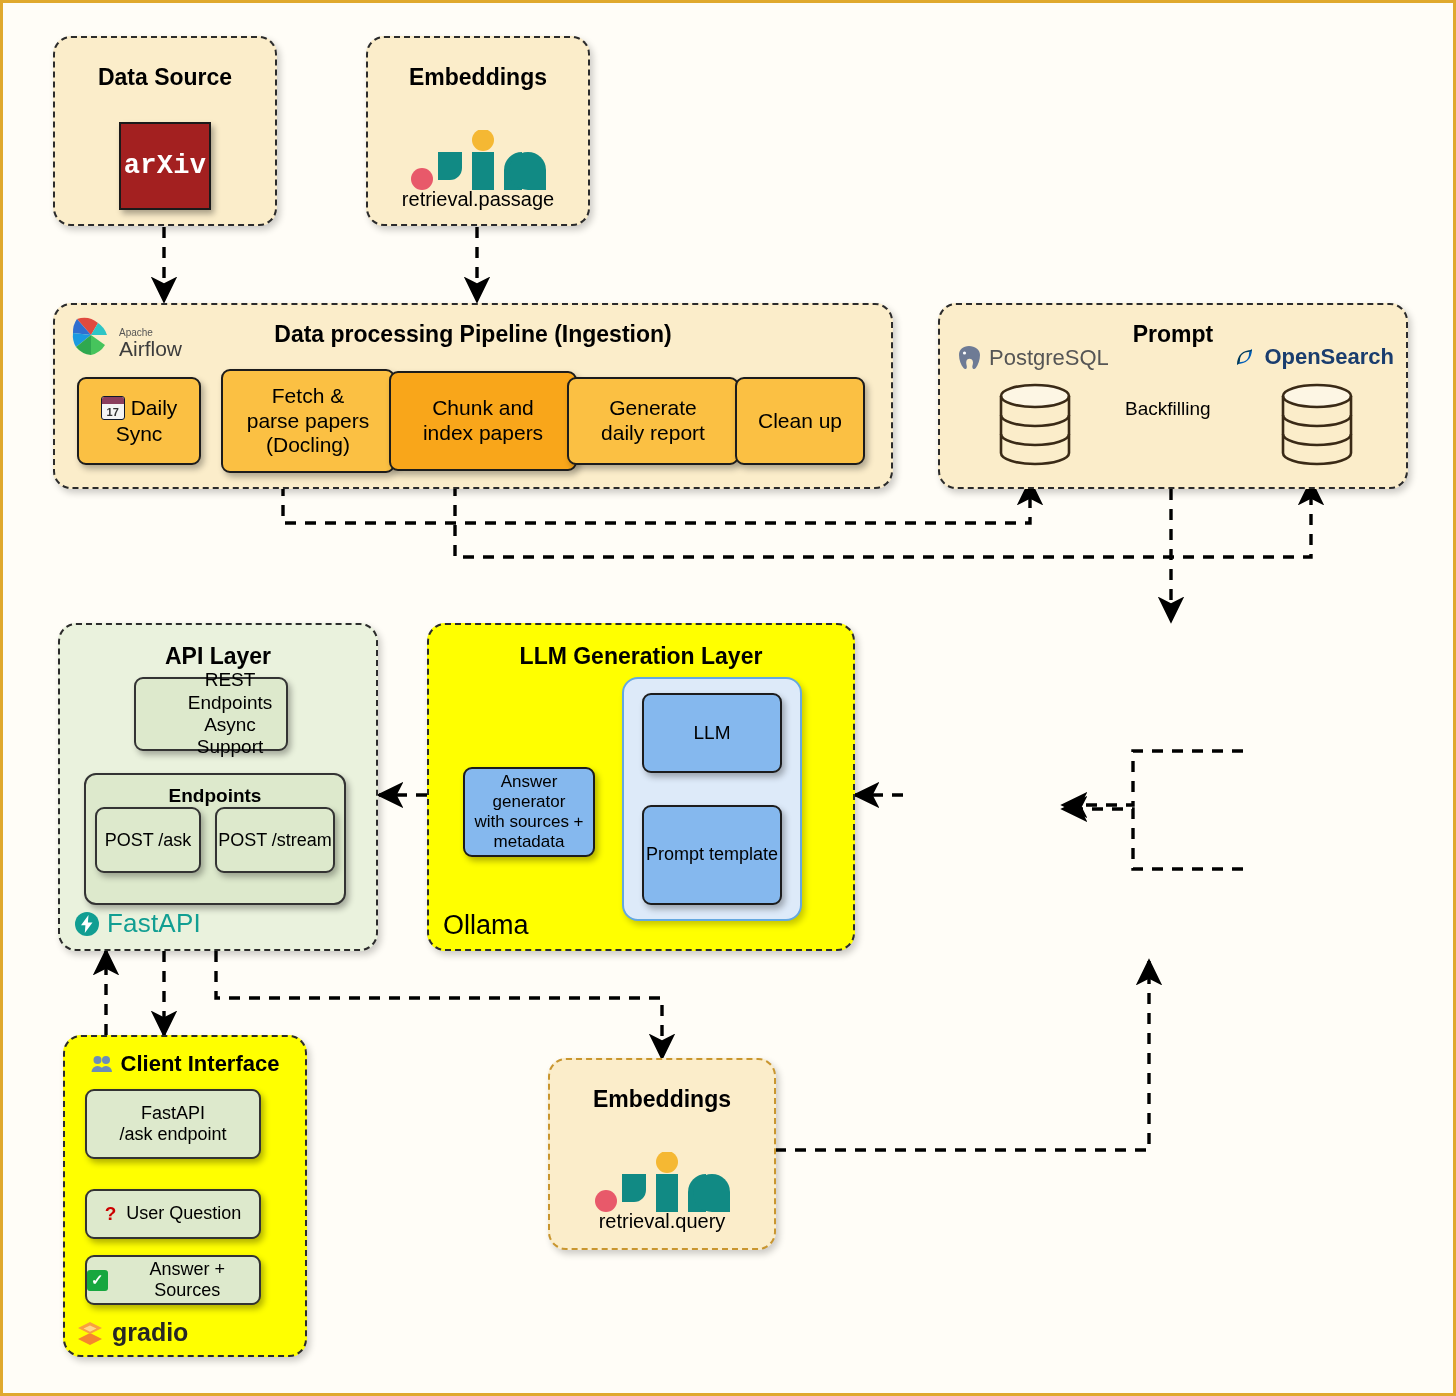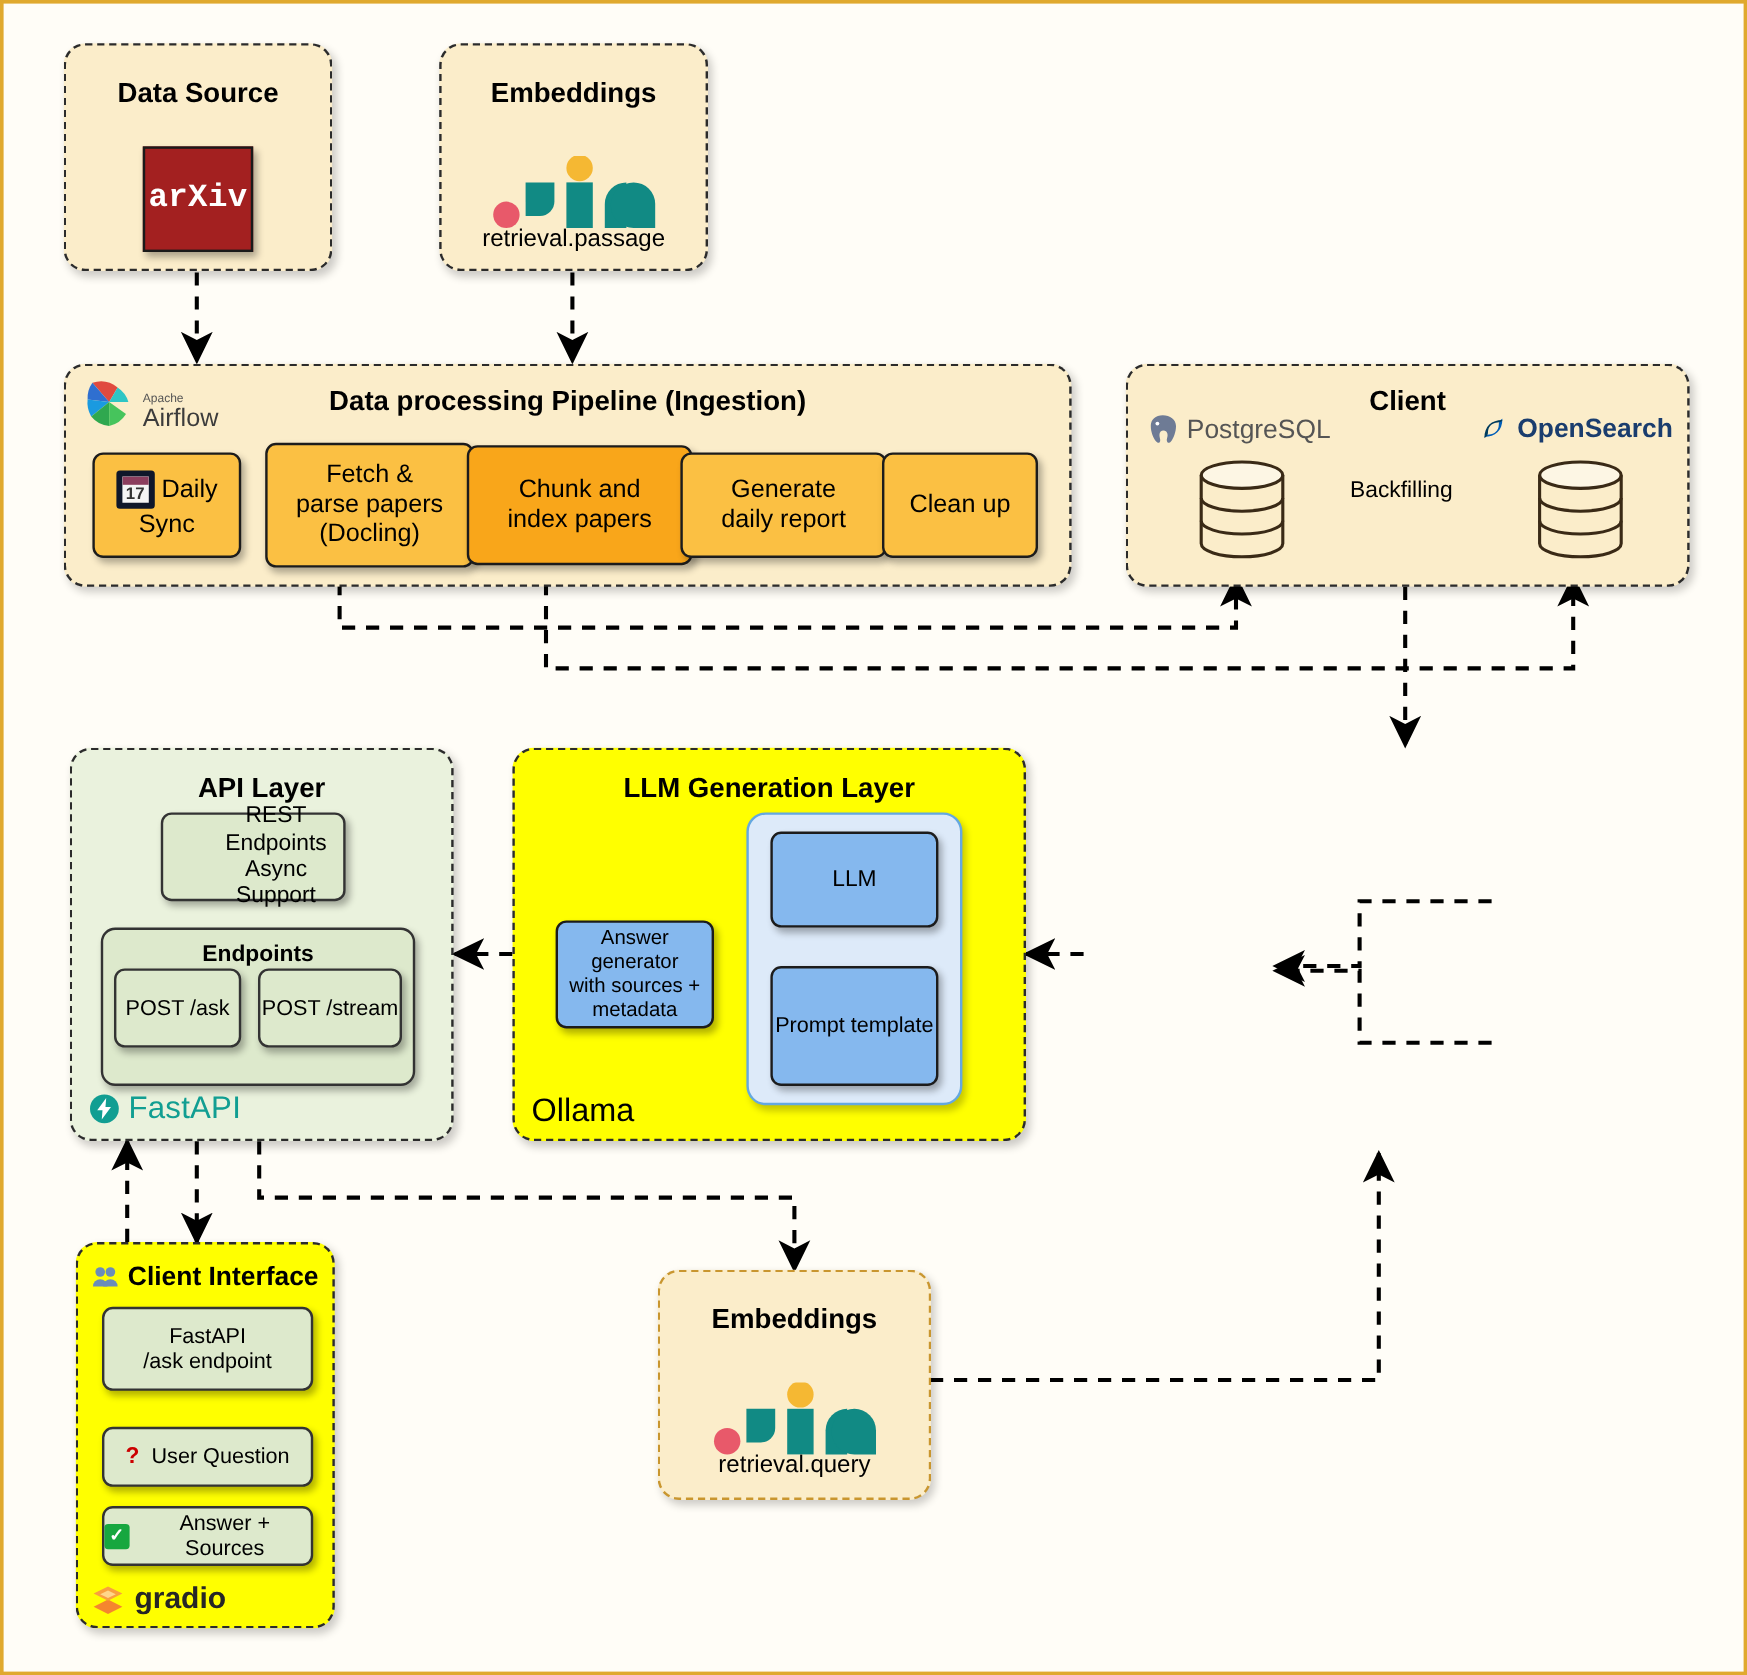--- a/index.html
+++ b/index.html
@@ -33,23 +33,23 @@
 
   
   .arxiv{width:88px;height:84px;background:#a32020;border:2px solid #1a1a1a;
          display:flex;align-items:center;justify-content:center;
          color:#fff;font-weight:bold;font-size:27px;letter-spacing:.3px;
          box-shadow:3px 4px 6px rgba(0,0,0,.32);font-family:Liberation Mono, monospace;}
   .fastapi-row,.gradio-row{display:flex;align-items:center;gap:7px;}
   .fastapi-txt{color:#119e92;font-size:26px;letter-spacing:.2px;}
   .gradio-txt{color:#262626;font-size:25px;font-weight:600;}
   .cal{width:22px;height:22px;border-radius:3px;background:#f4f4f4;
-       border:5px solid #0f172a;position:relative;
+       border:1px solid #0f172a;position:relative;
        display:flex;align-items:flex-end;justify-content:center;
-       font-size:14px;font-weight:bold;color:#333;overflow:hidden;}
+       font-size:11px;font-weight:bold;color:#333;overflow:hidden;}
   .cal:before{content:"";position:absolute;top:0;left:0;right:0;height:7px;
        background:#8b3d5d;}
   .chk{width:21px;height:21px;border-radius:3px;background:#17a73f;
        color:#fff;font-size:15px;display:flex;align-items:center;
        justify-content:center;font-weight:bold;}
   .qm{color:#cc0000;font-weight:bold;font-size:19px;}
 </style>
 </head>
 <body>
 
@@ -167,21 +167,21 @@
       <span style="white-space:pre-line;">Generate
 daily report</span>
     </div>
 
     <div class="node orange" style="left:680px;top:72px;width:130px;height:88px;font-size:21px;">
       <span style="white-space:pre-line;">Clean up</span>
     </div>
   </div>
 
   <div class="grp cream" style="left:935px;top:300px;width:470px;height:186px;">
-    <div class="grp-title" style="top:16px;font-size:23px;">Client</div>
+    <div class="grp-title" style="top:16px;font-size:23px;">Prompt</div>
 
     <div style="position:absolute;left:14px;top:38px;display:flex;align-items:center;gap:5px;">
       <svg width="30" height="30" viewBox="0 0 30 30">
         <path d="M15 3c-6 0-10 3.5-10 9 0 5 2 10 4.5 13 1.5 1.8 3 1 3.3-0.6.3-1.6-.6-3-.6-5
                  0-2.5 1.6-3.6 3.3-3.6s3.5 1.1 3.5 3.6c0 2-1 3.5-.6 5 .4 1.6 2 2.4 3.4.6
                  C24 22 26 17 26 12c0-5.5-5-9-11-9z" fill="#6e7b95"></path>
         <circle cx="10.5" cy="10" r="1.6" fill="#fff"></circle>
       </svg>
       <span style="font-size:22px;color:#555;">PostgreSQL</span>
     </div>
@@ -260,21 +260,21 @@
     <div class="node bluenode-l" style="left:34px;top:142px;width:132px;height:90px;font-size:17px;">
       <span style="white-space:pre-line;">Answer generator
 with sources +
 metadata</span>
     </div>
 
     <div style="position:absolute;left:14px;bottom:8px;font-size:27px;color:#000;">Ollama</div>
   </div>
 
 
-  <div class="grp yellow" style="left:60px;top:1032px;width:216px;height:322px;">
+  <div class="grp yellow" style="left:60px;top:1032px;width:244px;height:322px;">
     <div style="position:absolute;left:0;right:0;top:14px;display:flex;
          align-items:center;justify-content:center;gap:8px;">
       <svg width="22" height="18" viewBox="0 0 22 18">
         <circle cx="6.5" cy="5" r="4" fill="#6b8db8"></circle>
         <circle cx="15" cy="5" r="4" fill="#6b8db8"></circle>
         <path d="M0.5 17 a6 6 0 0 1 12 0 z" fill="#6b8db8"></path>
         <path d="M9 17 a6 6 0 0 1 12 0 z" fill="#6b8db8"></path>
       </svg>
       <span style="font-size:22px;font-weight:bold;">Client Interface</span>
     </div>

